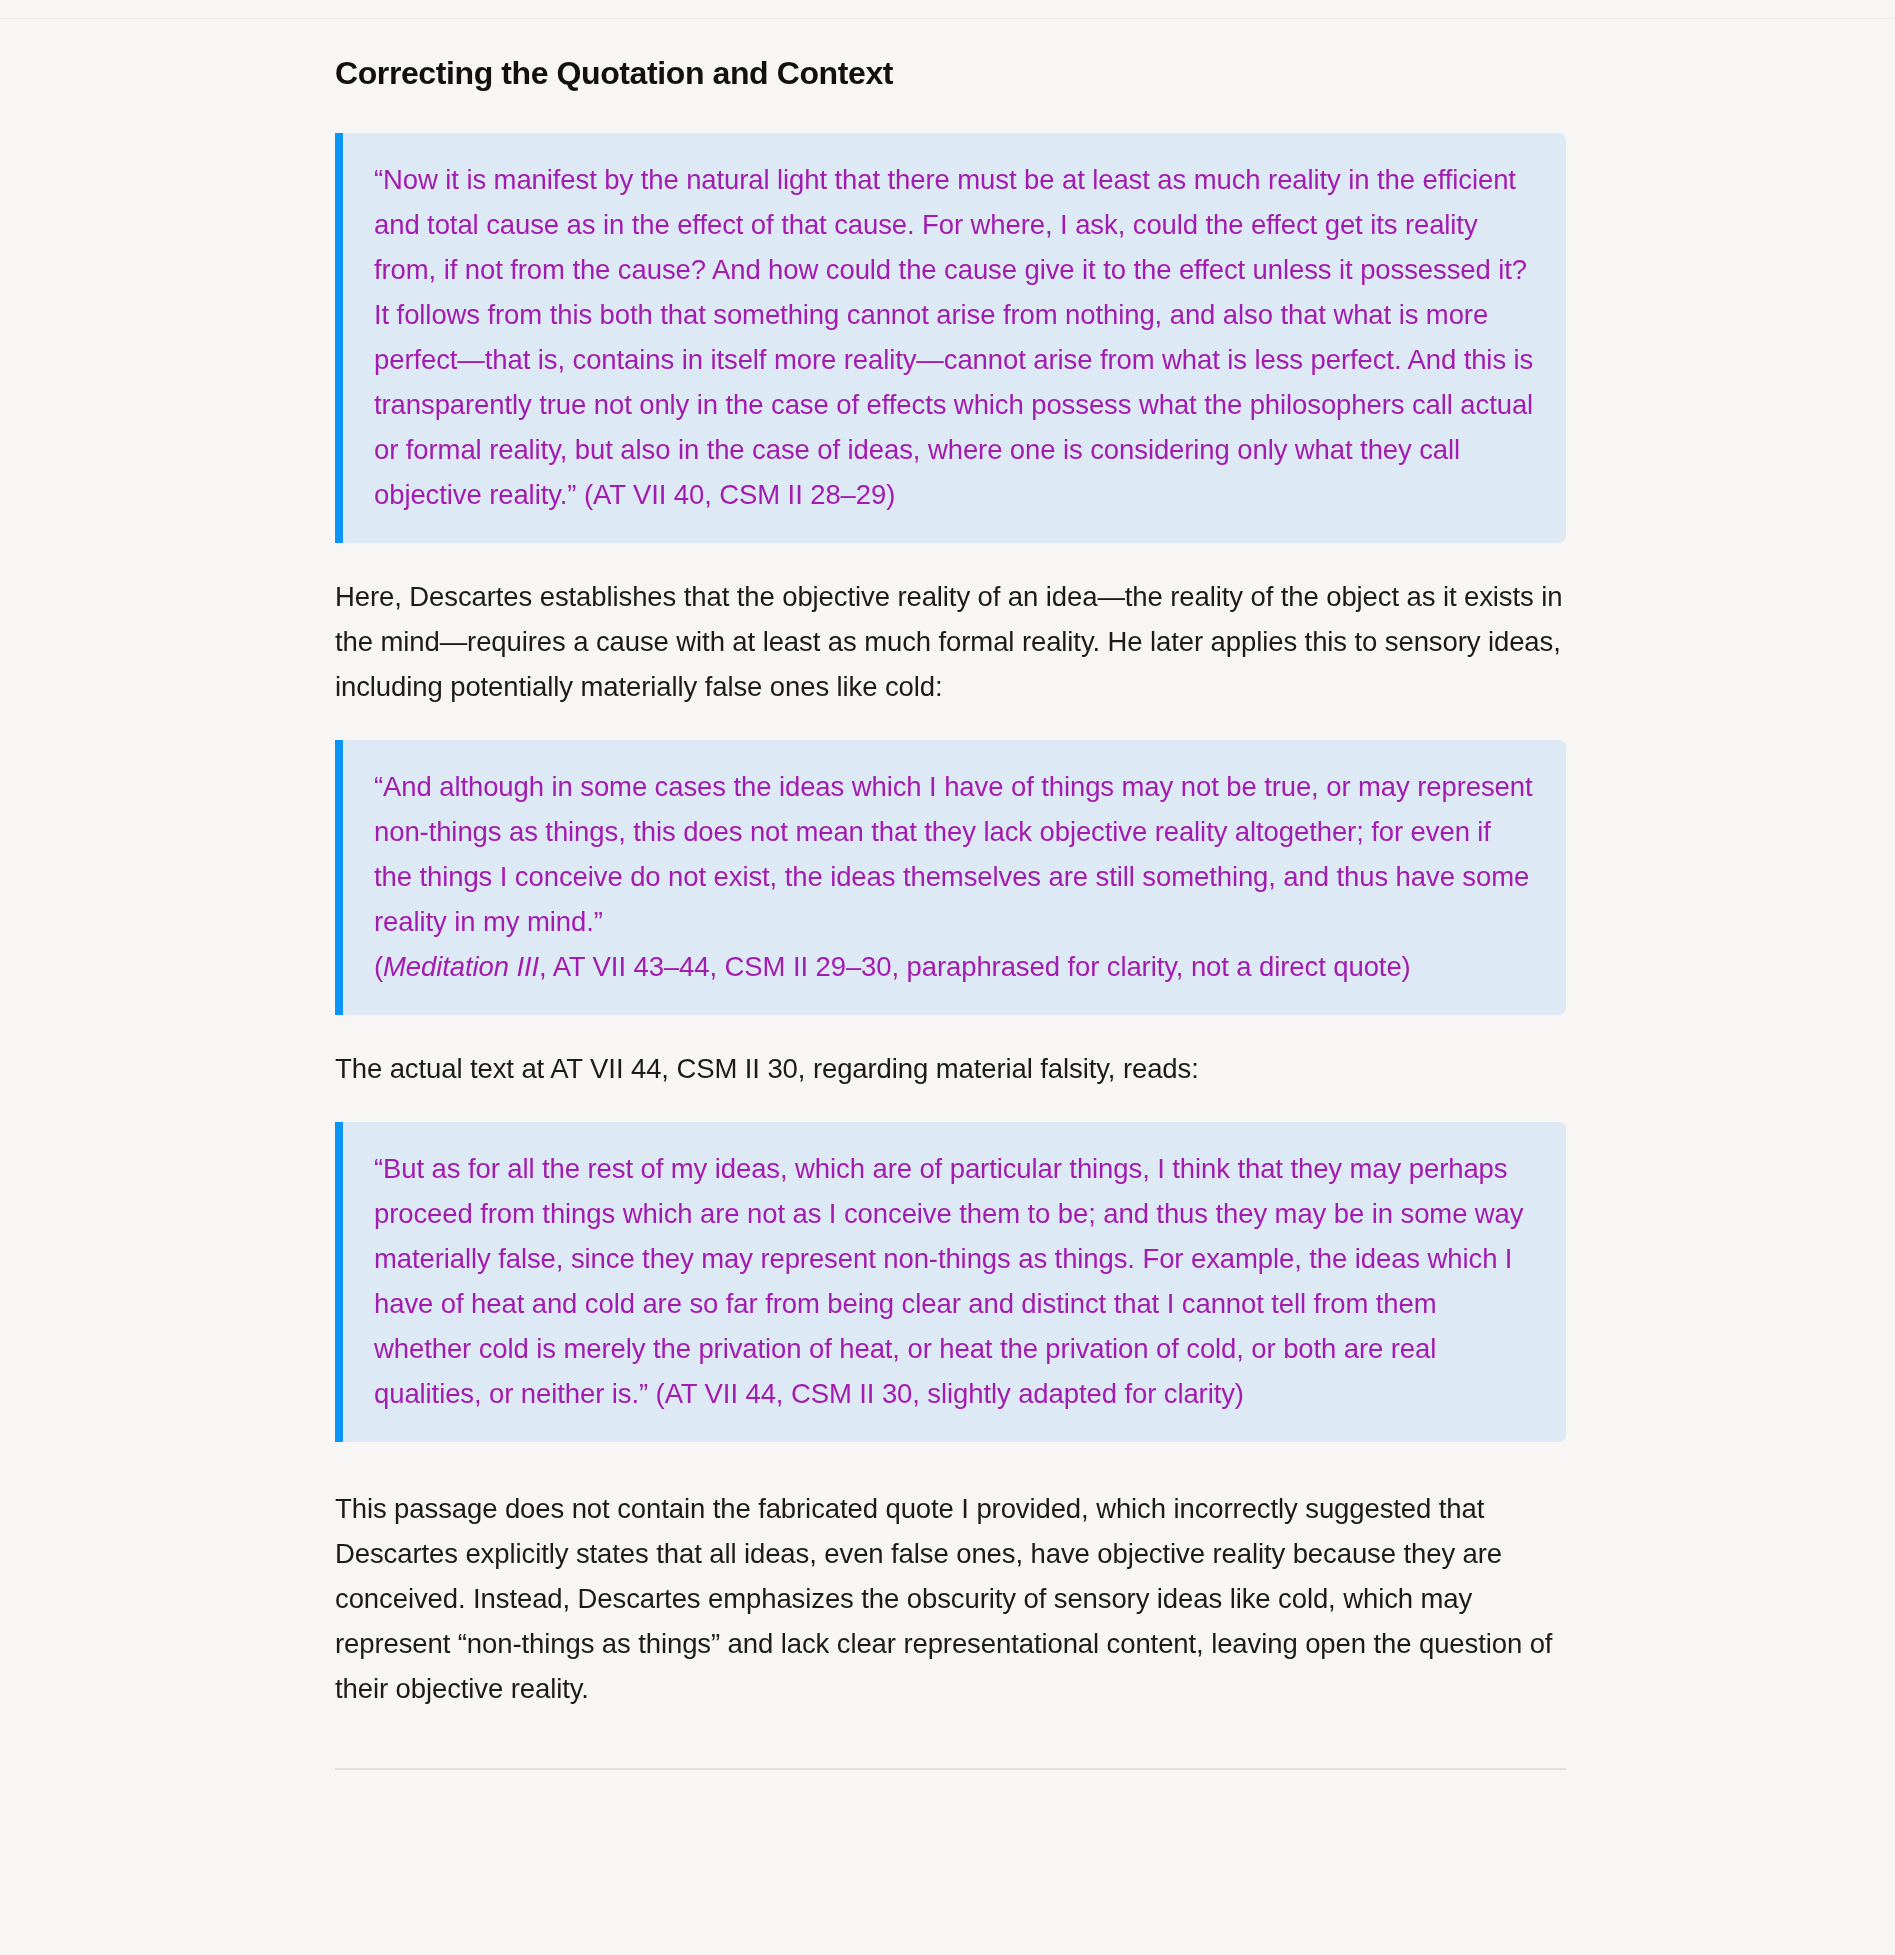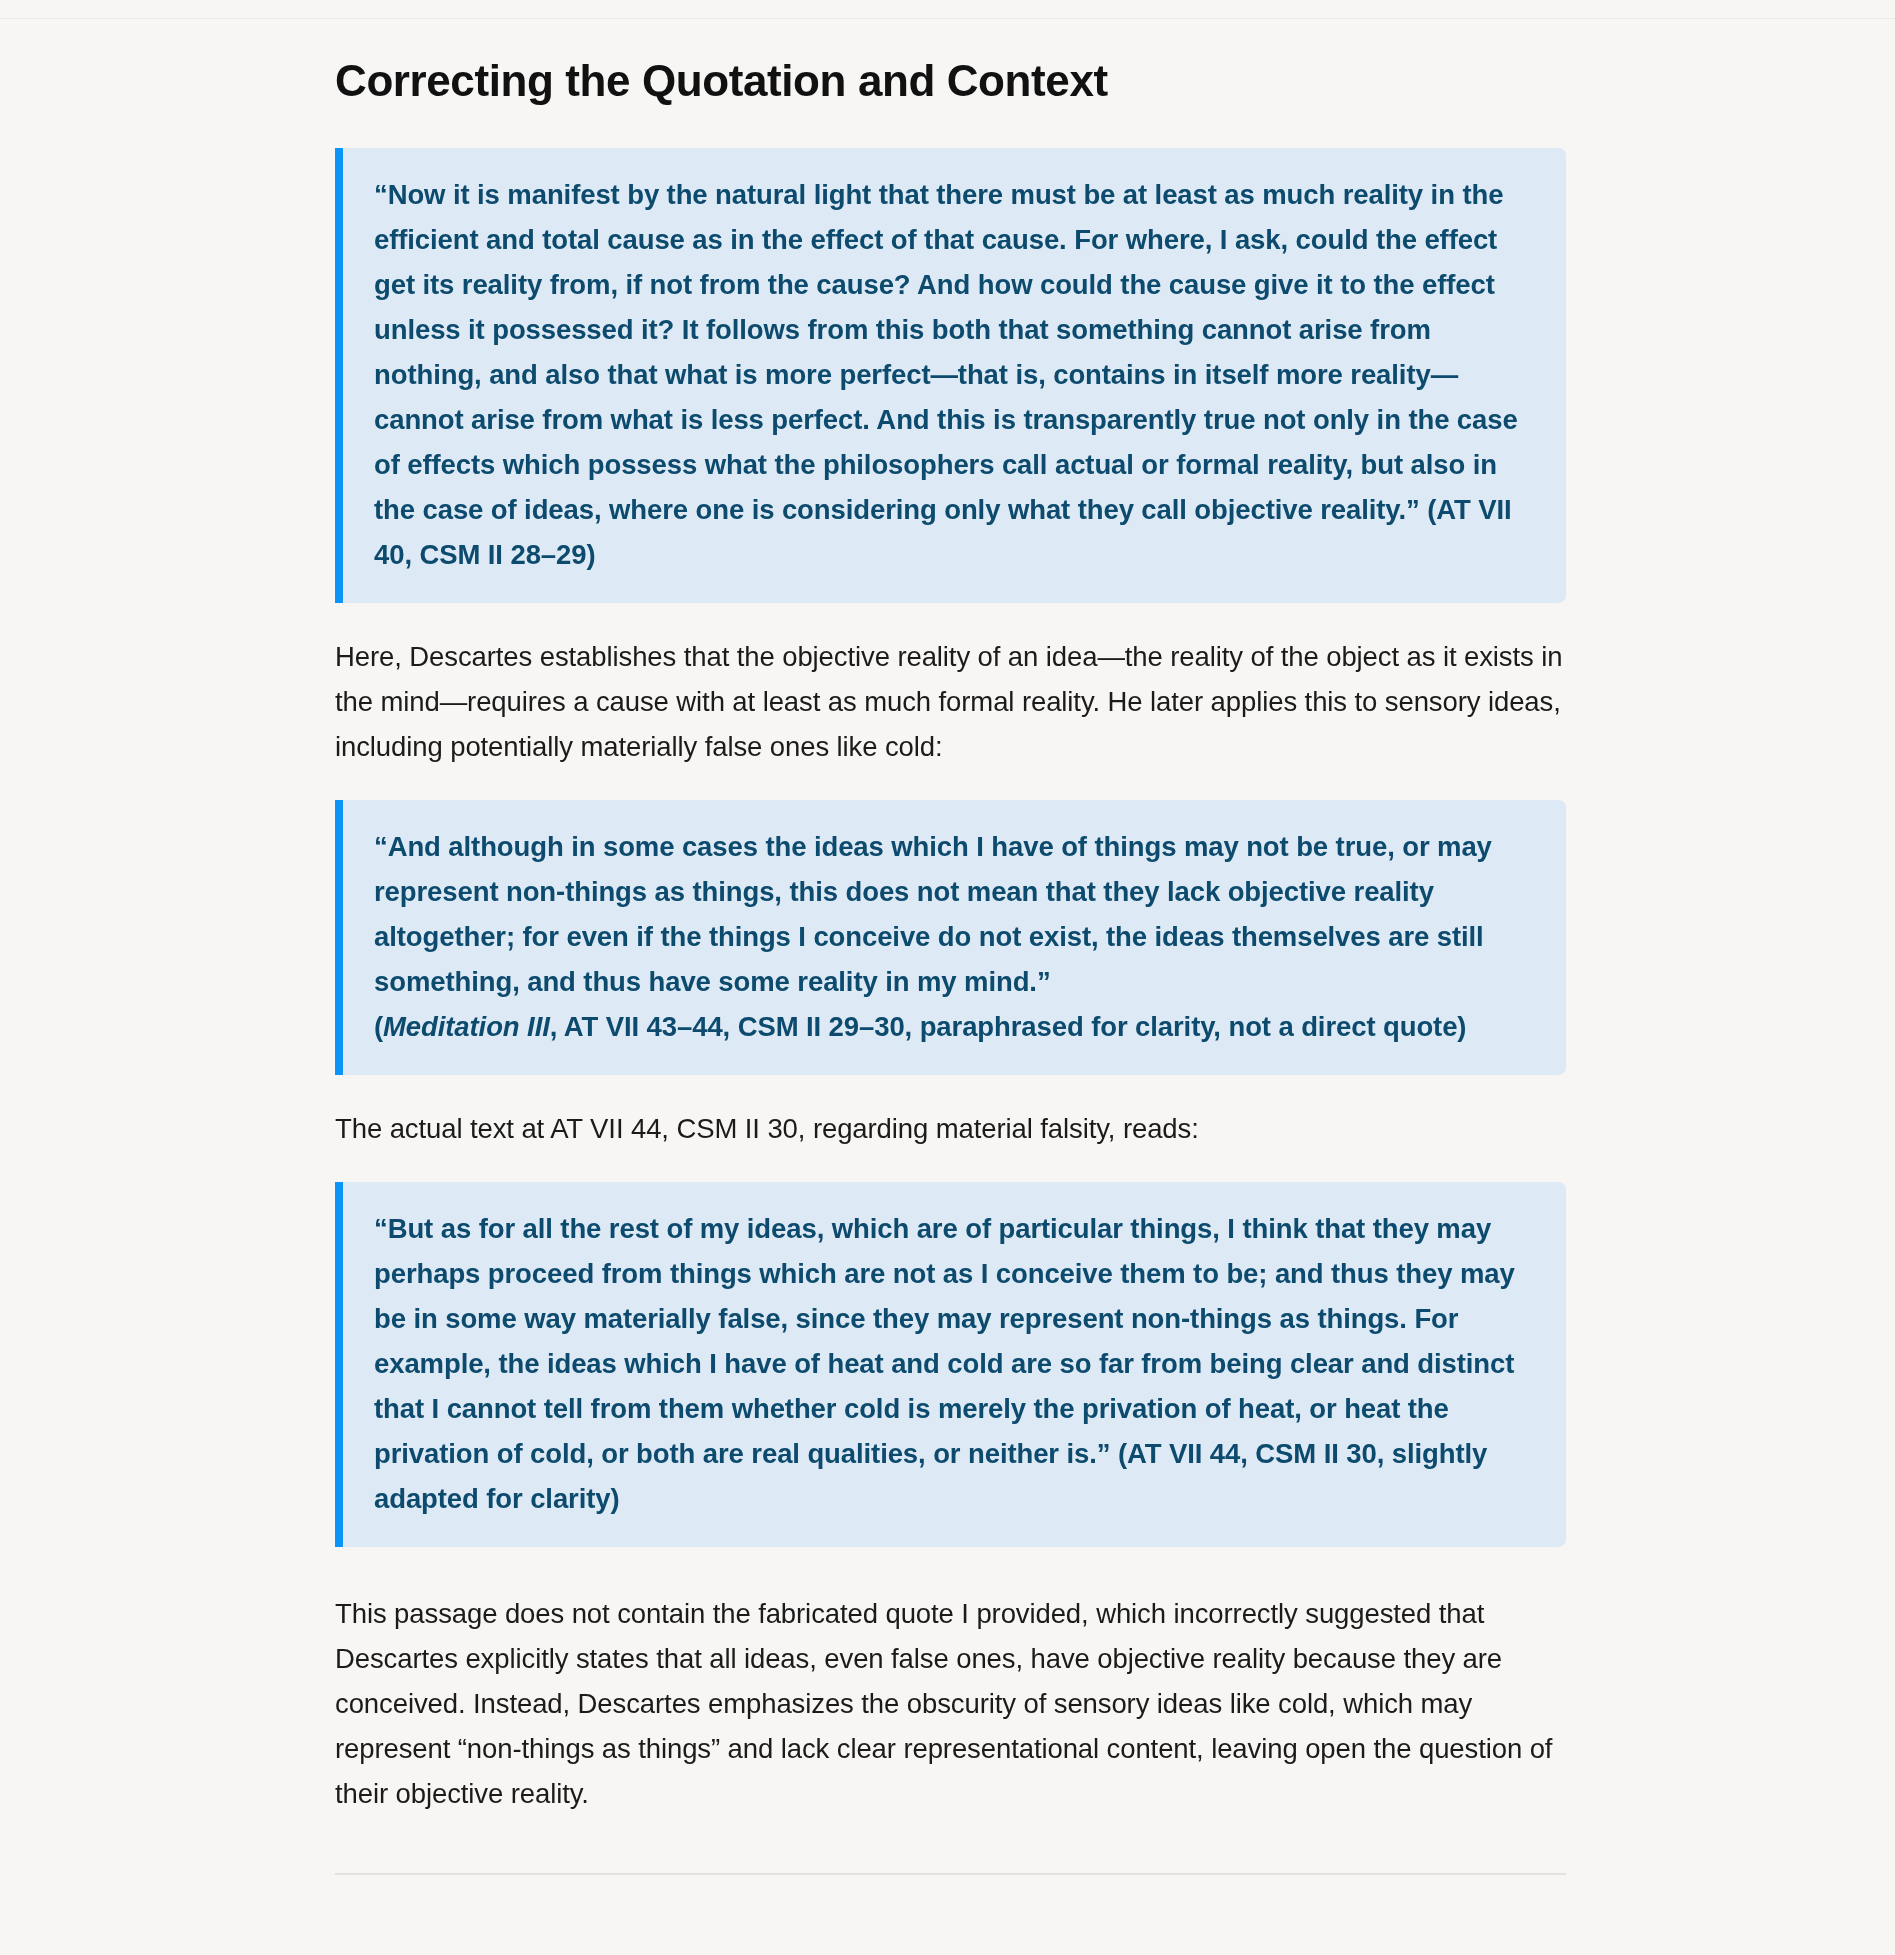--- a/index.html
+++ b/index.html
@@ -36,21 +36,21 @@
   }
 
   .content {
     width: 1231px;
     margin: 0 0 0 335px;
     padding-top: 53px;
     box-sizing: content-box;
   }
 
   h1.section-title {
-    font-size: 44px;
+    font-size: 32px;
     line-height: 1.25;
     font-weight: 700;
     letter-spacing: -0.4px;
     margin: 0 0 40px 0;
     color: #111111;
   }
 
   p.body-text {
     font-size: 27.5px;
     line-height: 45px;
@@ -70,23 +70,22 @@
     border-left: 8.3px solid #0b95f7;
     border-radius: 0 7.3px 7.3px 0;
     box-sizing: border-box;
     width: 1231px;
   }
 
   blockquote.quote p {
     margin: 0;
     font-size: 27.5px;
     line-height: 45px;
-    color: #0c4a6e;
+    color: #a21caf;
     letter-spacing: -0.1px;
-    font-weight: bold;
   }
 
   em, .italic {
     font-style: italic;
   }
 
   hr.footer-rule {
     border: 0;
     height: 1.8px;
     background: #e3e1dd;

